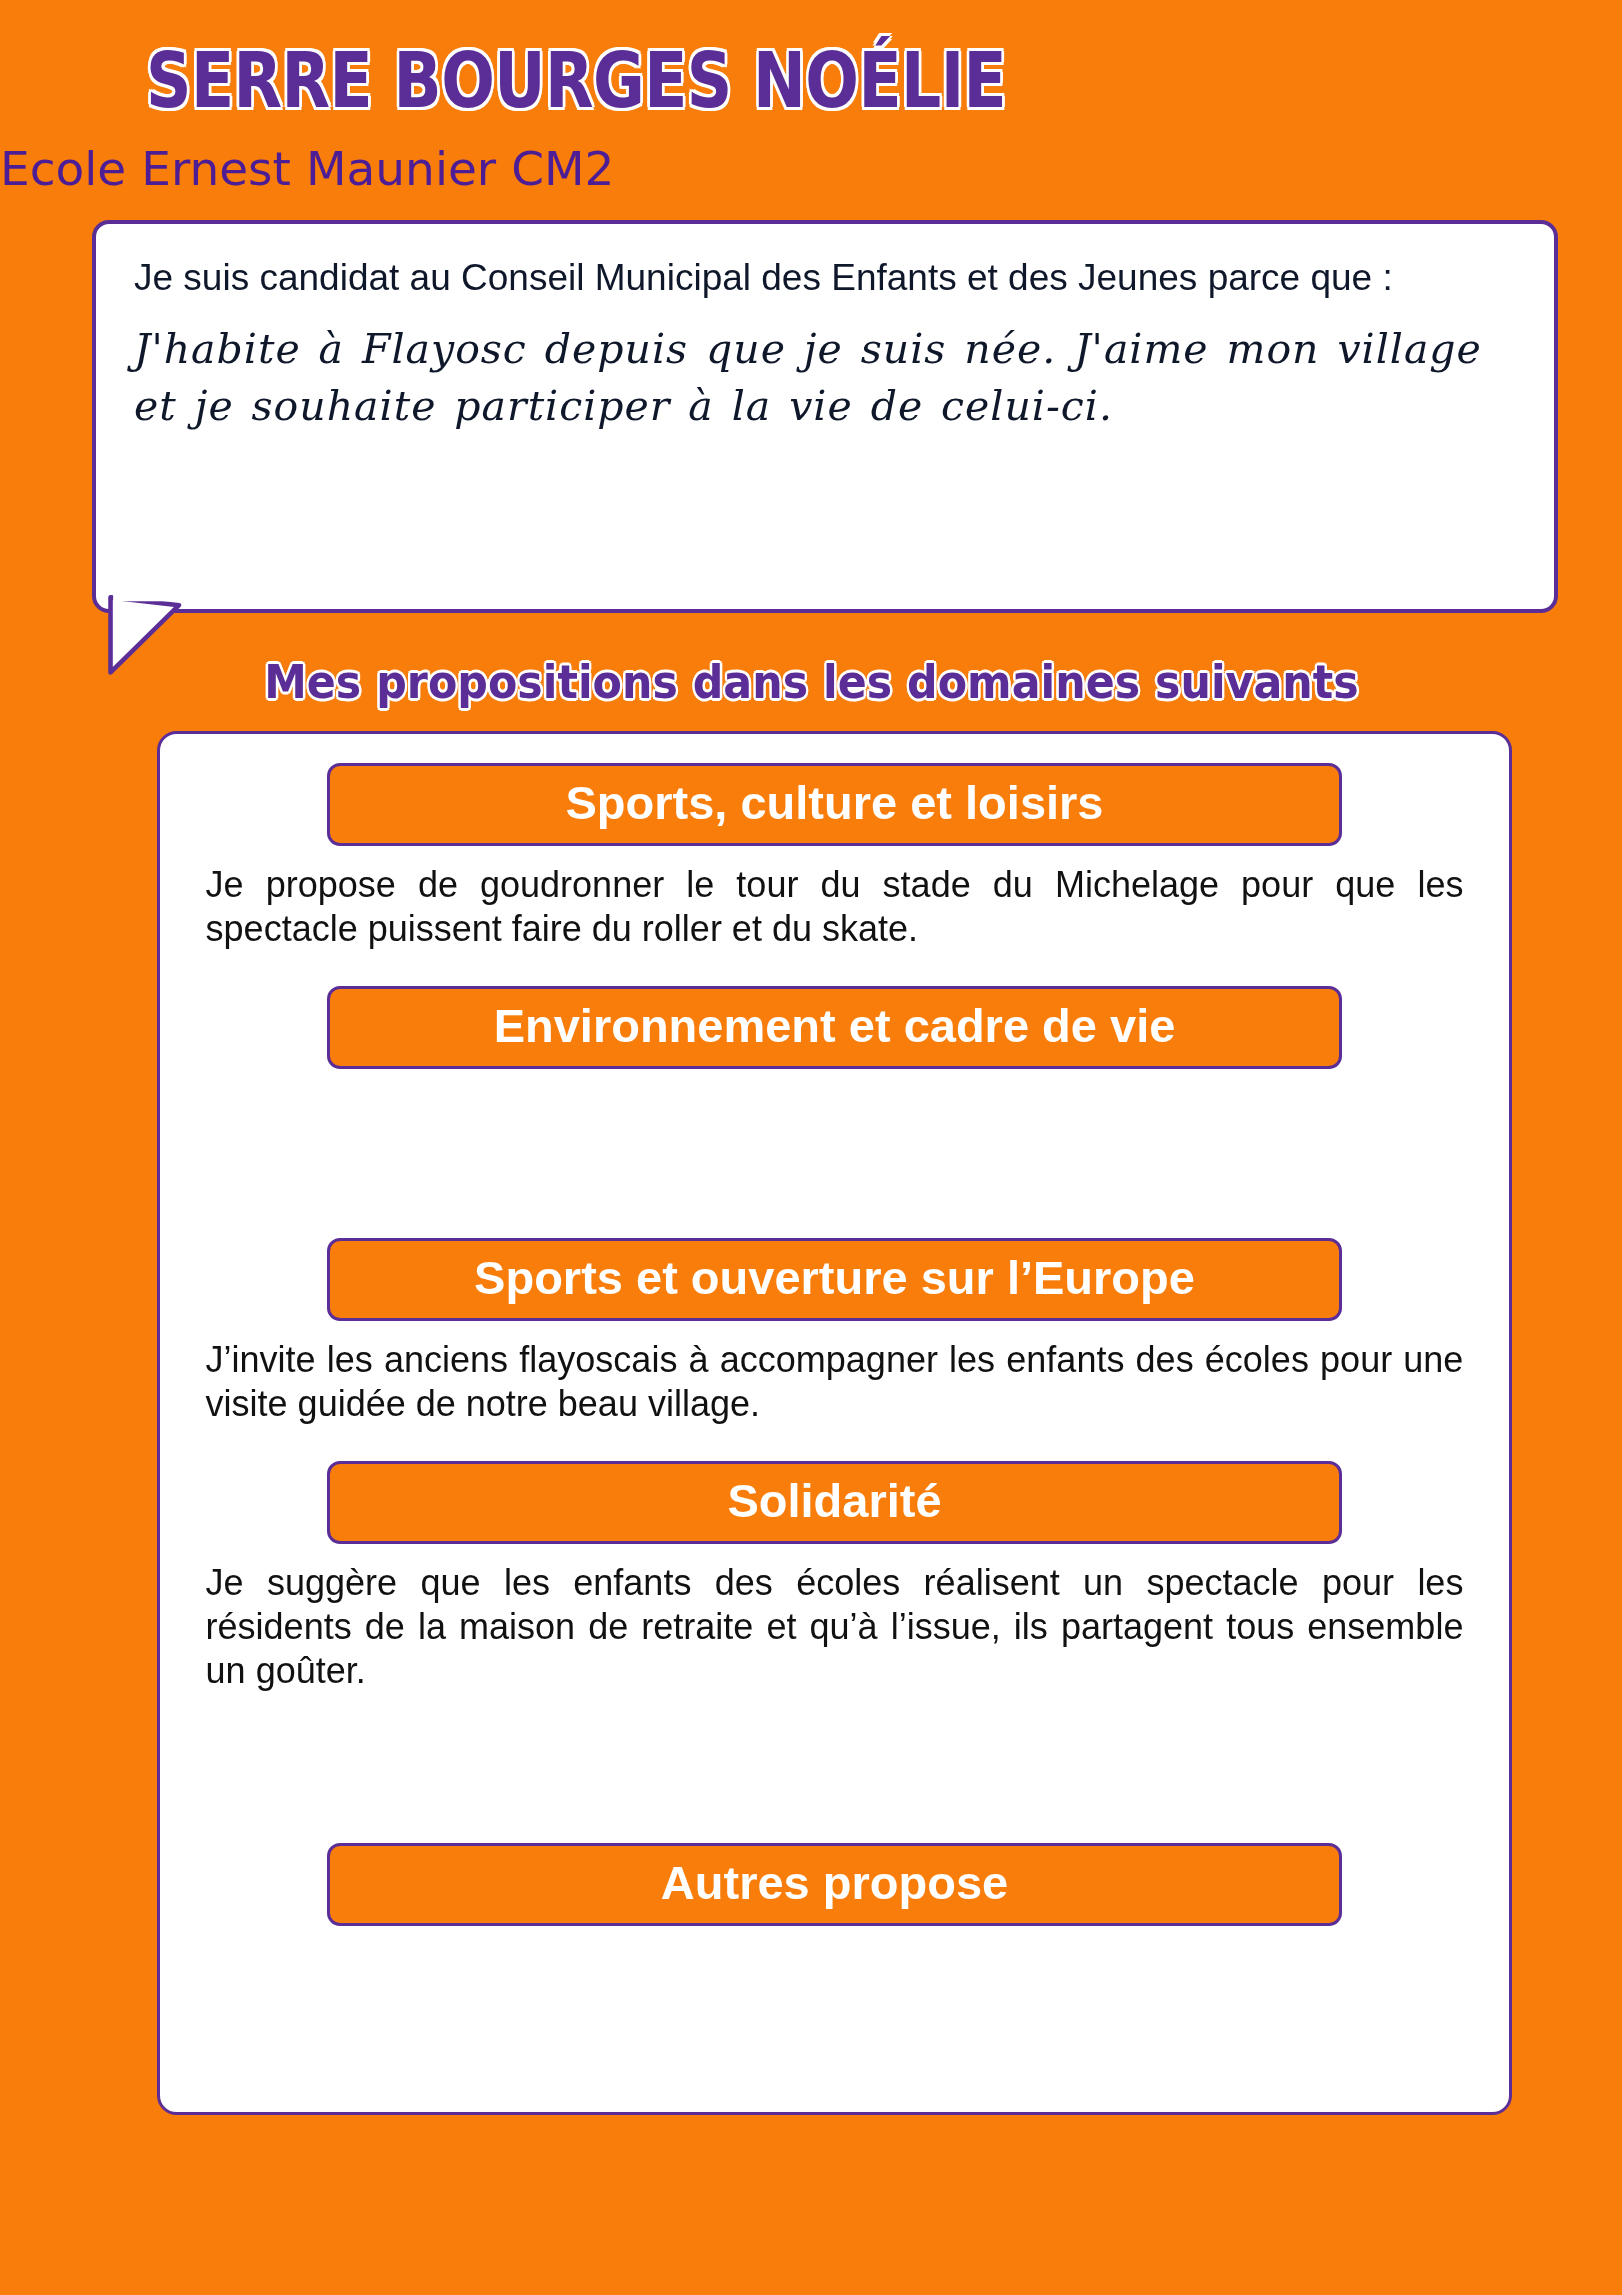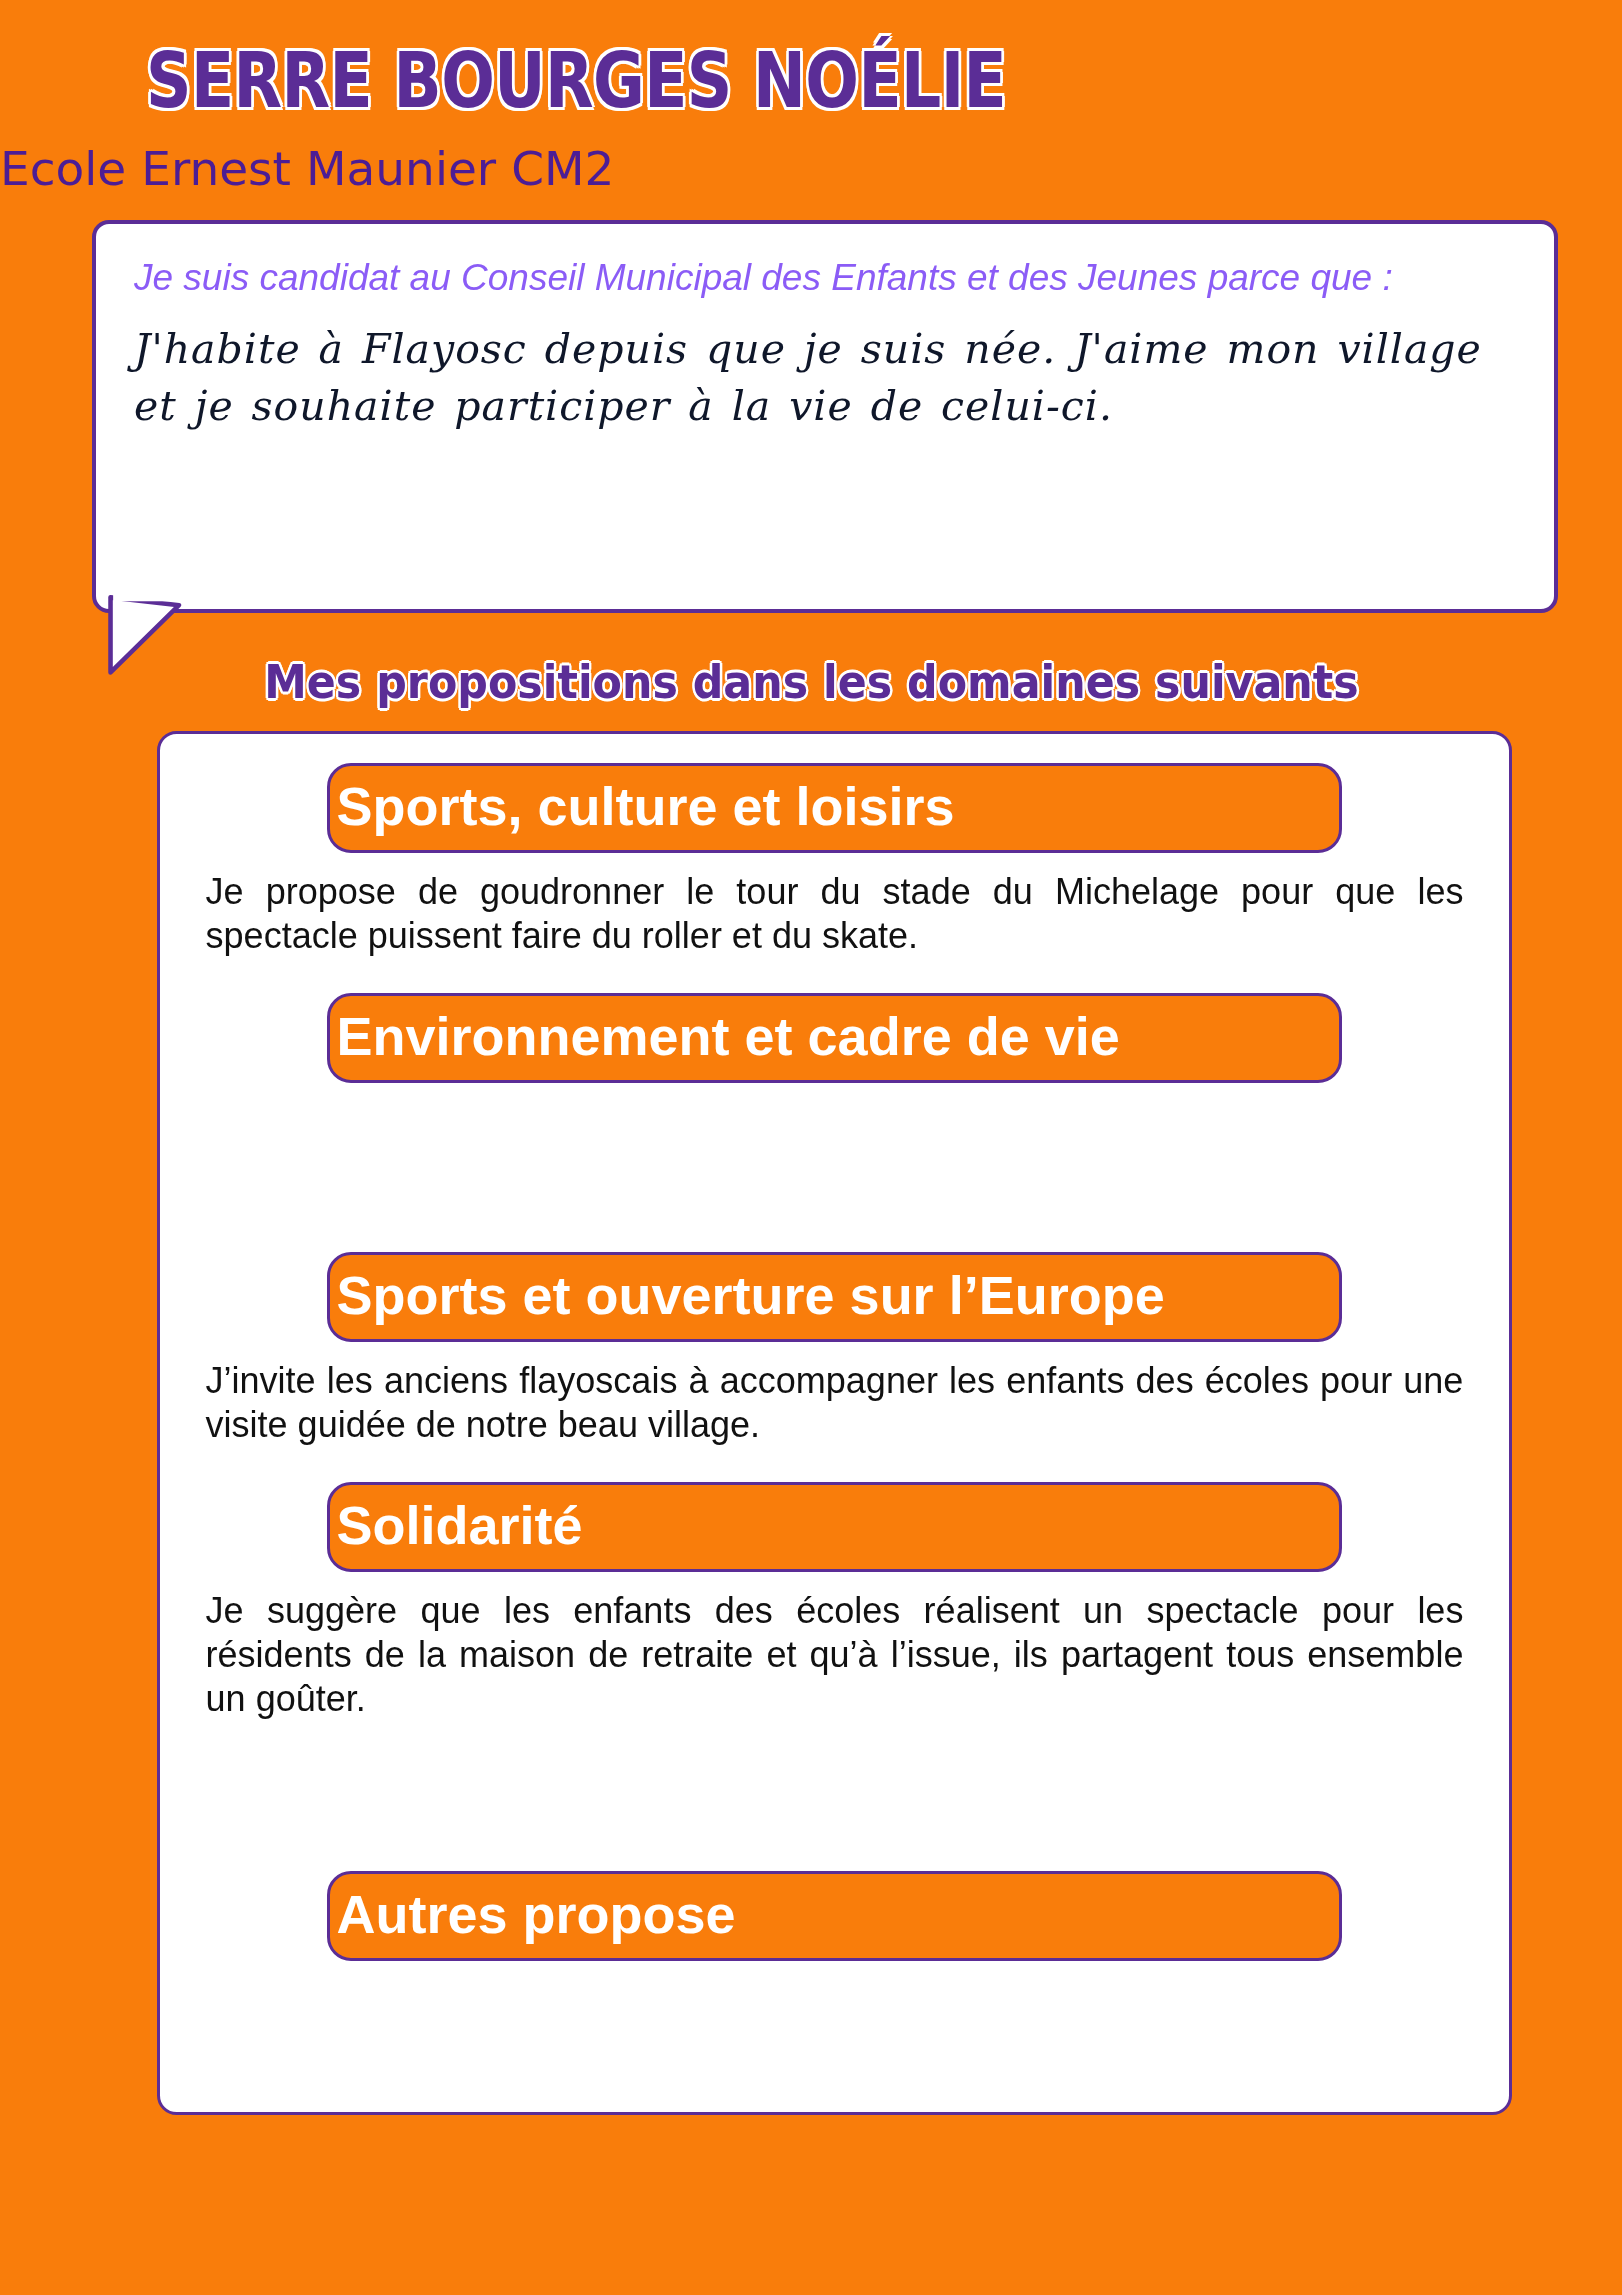--- a/index.html
+++ b/index.html
@@ -65,26 +65,25 @@
   .bubble-tail {
     position: absolute;
     left: 11.8px;
     bottom: -63px;
     width: 137px;
     height: 79px;
     overflow: visible;
   }
   .intro-text {
     font-size: 37px;
-    color: #8b5cf6;
+    color: #0f172a;
     line-height: 1.22;
     text-align: justify;
     text-justify: inter-word;
     font-family: "Liberation Sans", sans-serif;
-    font-style: italic;
   }
   .handwriting {
     font-size: 41px;
     color: #0f172a;
     line-height: 1.38;
     margin-top: 21px;
     font-family: "DejaVu Serif", serif;
     font-style: italic;
     letter-spacing: 1px;
     word-spacing: 3.9px;
@@ -116,25 +115,25 @@
     background: #ffffff;
     border: 3.9px solid #5B2D96;
     border-radius: 19.6px;
     padding: 29px 43px 46px 43px;
     box-sizing: border-box;
     height: 1384px;
   }
   .domain-pill {
     background: #F97D0B;
     border: 3.3px solid #5B2D96;
-    border-radius: 24px;
+    border-radius: 13px;
     color: #ffffff;
     font-weight: bold;
-    font-size: 54px;
-    text-align: left;
+    font-size: 47px;
+    text-align: center;
     padding: 9.2px 6.5px 13px 6.5px;
     margin: 0 124px 0 124px;
     font-family: "Liberation Sans", sans-serif;
     box-sizing: border-box;
   }
   .domain-block {
     margin-bottom: 0;
   }
   .proposal-text {
     font-size: 36px;

